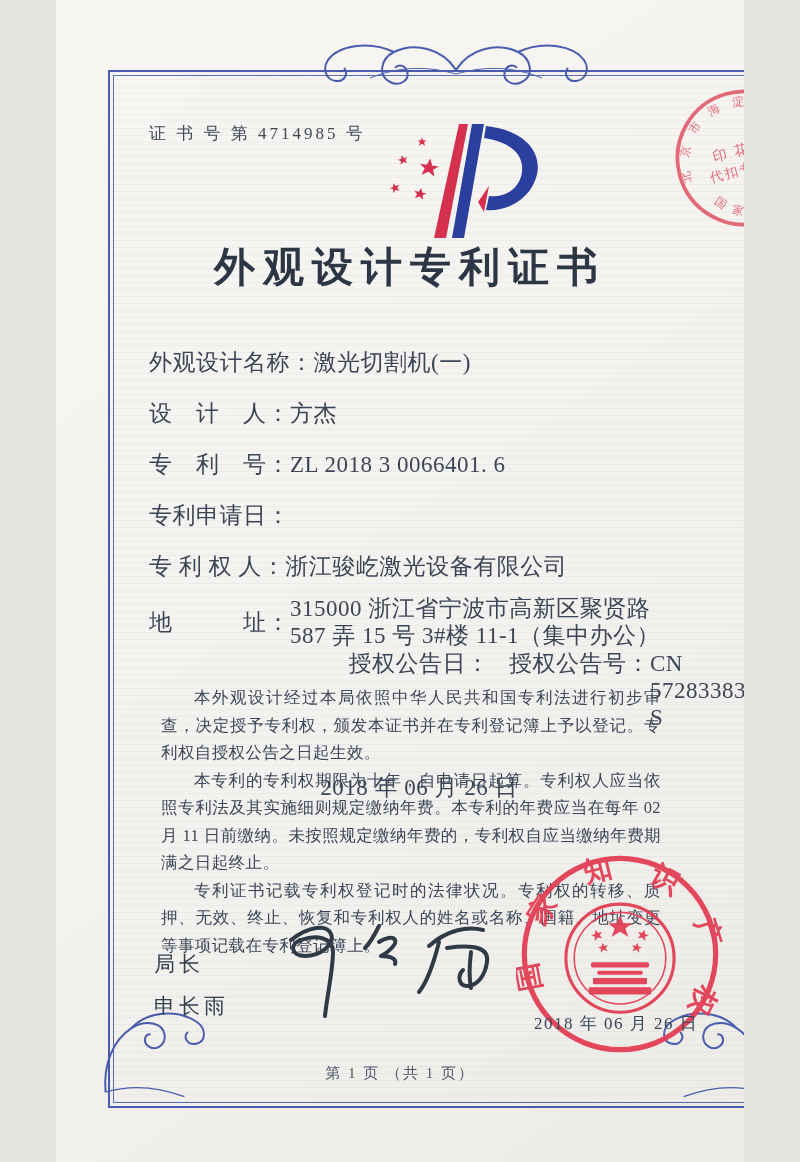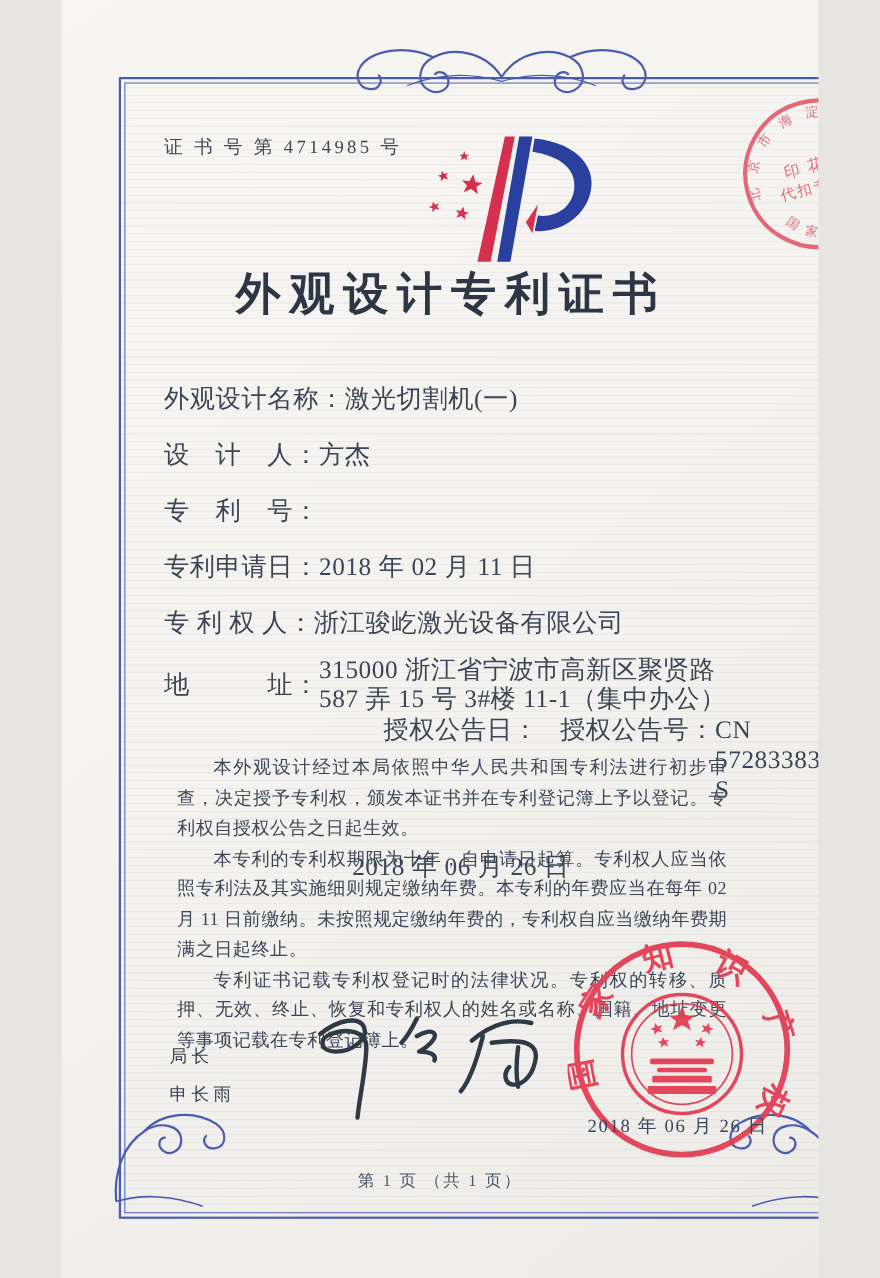--- a/index.html
+++ b/index.html
@@ -58,21 +58,21 @@
 
   
   .paras { position:absolute; left:93px; right:83px; top:684px; z-index:3;margin-left:12px; }
   .paras p {
     font-size:16.5px; line-height:27.5px; text-indent:2em;
     color:#3c4658; letter-spacing:0.4px; text-align:justify;
   }
 
   
   .director { position:absolute; left:98px; top:950px; z-index:3;
-              font-size:16px; letter-spacing:4px; color:#33404e; }
+              font-size:21px; letter-spacing:4px; color:#33404e; }
   .director div { margin-bottom:14px; }
   .signature { position:absolute; left:205px; top:912px; z-index:3; }
 
   .seal { position:absolute; left:460px; top:850px; z-index:3; opacity:0.93; }
   .seal-date {
     position:absolute; left:478px; top:1012px; z-index:4;
     font-size:17px; letter-spacing:1.5px; color:#37465a;
   }
 
   .tax-stamp { position:absolute; left:612px; top:82px; z-index:4;
@@ -146,25 +146,25 @@
       <span class="fvalue">激光切割机(一)</span>
     </div>
 
     <div class="field-row">
       <span class="flabel">设　计　人：</span>
       <span class="fvalue">方杰</span>
     </div>
 
     <div class="field-row">
       <span class="flabel">专　利　号：</span>
+      <span class="fvalue">ZL 2018 3 0066401. 6</span>
     </div>
 
     <div class="field-row">
       <span class="flabel">专利申请日：</span>
-      <span class="fvalue">2018 年 02 月 11 日</span>
     </div>
 
     <div class="field-row">
       <span class="flabel">专 利 权 人：</span>
       <span class="fvalue">浙江骏屹激光设备有限公司</span>
     </div>
 
     <div class="field-row row-address">
       <span class="flabel">地　　　址：</span>
       <span class="fvalue">315000 浙江省宁波市高新区聚贤路 587 弄 15 号 3#楼 11-1（集中办公）</span>

